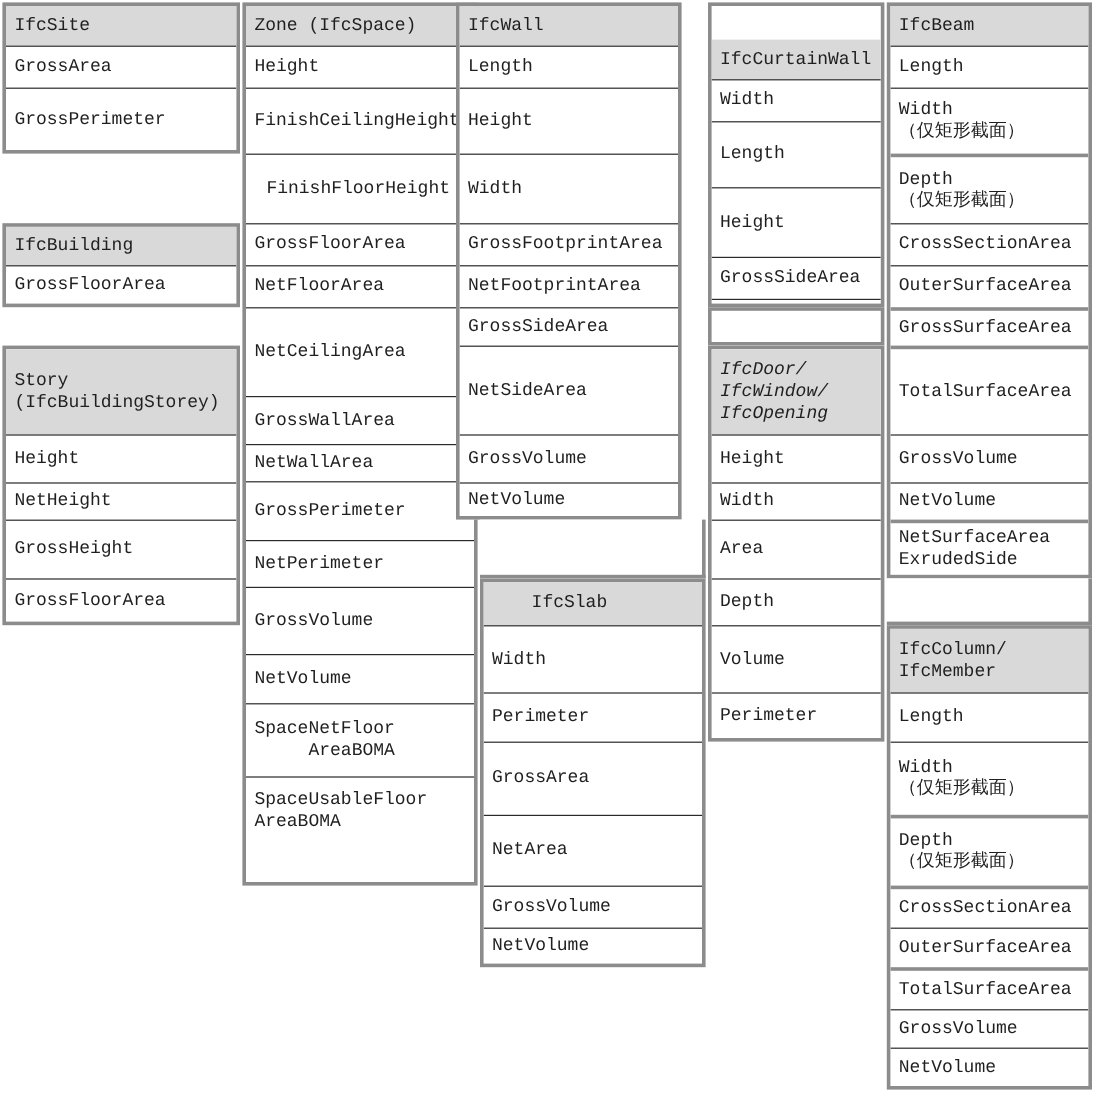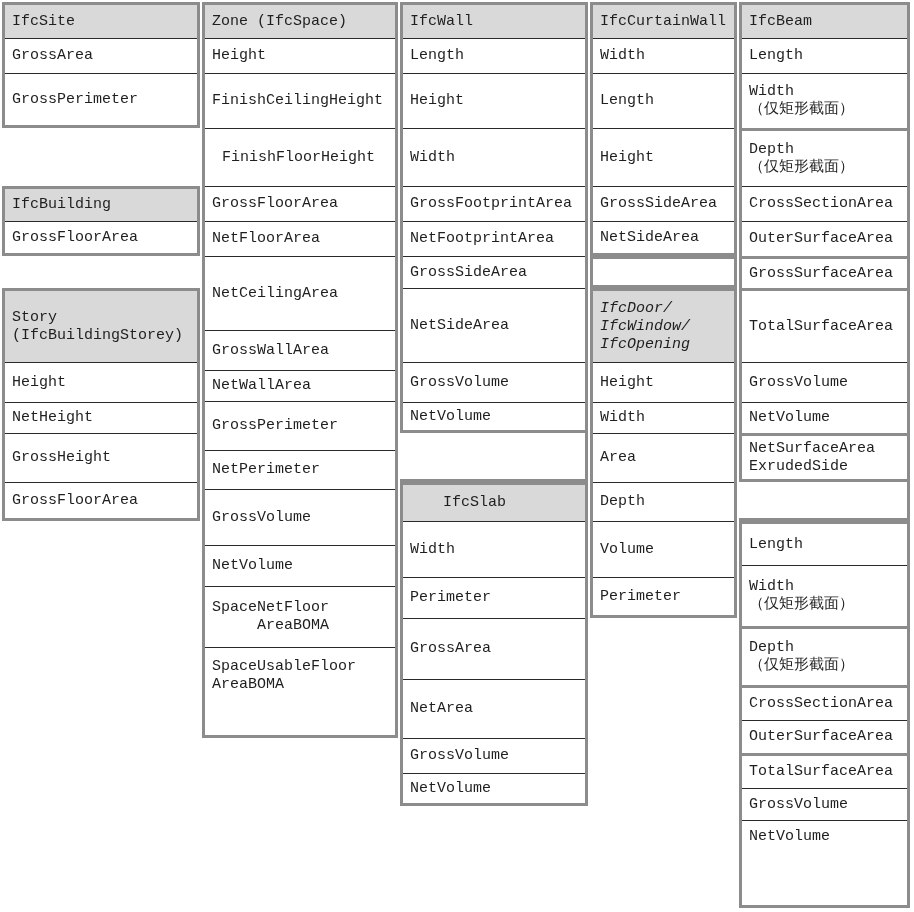--- a/index.html
+++ b/index.html
@@ -66,21 +66,21 @@
       <div class="cell" style="height: 31px;">NetWallArea</div>
       <div class="cell" style="height: 49px;">GrossPerimeter</div>
       <div class="cell" style="height: 39px;">NetPerimeter</div>
       <div class="cell" style="height: 56px;">GrossVolume</div>
       <div class="cell" style="height: 41px;">NetVolume</div>
       <div class="cell" style="height: 61px; text-align: right;">SpaceNetFloor
 AreaBOMA</div>
       <div class="cell" style="height: 56px;">SpaceUsableFloor
 AreaBOMA</div>
     </div>
-    <div class="subtable" style="left: 400px; top: 2px; width: 188px; height: 431px;">
+    <div class="subtable" style="left: 380px; top: 2px; width: 188px; height: 431px;">
       <div class="cell header" style="height: 33px;">IfcWall</div>
       <div class="cell" style="height: 35px;">Length</div>
       <div class="cell" style="height: 55px;">Height</div>
       <div class="cell" style="height: 58px;">Width</div>
       <div class="cell" style="height: 35px;">GrossFootprintArea</div>
       <div class="cell" style="height: 35px;">NetFootprintArea</div>
       <div class="cell" style="height: 32px;">GrossSideArea</div>
       <div class="cell" style="height: 74px;">NetSideArea</div>
       <div class="cell" style="height: 40px;">GrossVolume</div>
       <div class="cell" style="height: 28px;">NetVolume</div>
@@ -91,21 +91,21 @@
     <div class="subtable" style="left: 400px; top: 482px; width: 188px; height: 324px;">
       <div class="cell header" style="height: 36px; padding-left: 40px;">IfcSlab</div>
       <div class="cell" style="height: 56px;">Width</div>
       <div class="cell" style="height: 41px;">Perimeter</div>
       <div class="cell" style="height: 61px;">GrossArea</div>
       <div class="cell" style="height: 59px;">NetArea</div>
       <div class="cell" style="height: 35px;">GrossVolume</div>
       <div class="cell" style="height: 30px;">NetVolume</div>
     </div>
     <div class="subtable" style="left: 590px; top: 2px; width: 147px; height: 254px;">
-      <div class="cell header" style="height: 33px;">IfcCurtainWall</div>
+      <div class="cell header" style="height: 33px; margin-top: 28px;">IfcCurtainWall</div>
       <div class="cell" style="height: 35px;">Width</div>
       <div class="cell" style="height: 55px;">Length</div>
       <div class="cell" style="height: 58px;">Height</div>
       <div class="cell" style="height: 35px;">GrossSideArea</div>
       <div class="cell" style="height: 32px;">NetSideArea</div>
     </div>
     <div class="subtable spacer" style="left: 590px; top: 256px; width: 147px; height: 32px;">
       <div class="cell"></div>
     </div>
     <div class="subtable" style="left: 590px; top: 288px; width: 147px; height: 330px;">
@@ -132,20 +132,22 @@
       <div class="cell thick" style="height: 74px;">TotalSurfaceArea</div>
       <div class="cell" style="height: 40px;">GrossVolume</div>
       <div class="cell" style="height: 31px;">NetVolume</div>
       <div class="cell thick" style="height: 46px;">NetSurfaceArea
 ExrudedSide</div>
     </div>
     <div class="subtable spacer" style="left: 739px; top: 482px; width: 171px; height: 39px; border-left: none; border-top: none;">
       <div class="cell"></div>
     </div>
     <div class="subtable" style="left: 739px; top: 521px; width: 171px; height: 387px;">
+      <div class="cell header" style="height: 53px;">IfcColumn/
+IfcMember</div>
       <div class="cell" style="height: 41px;">Length</div>
       <div class="cell" style="height: 61px;">Width
 （仅矩形截面）</div>
       <div class="cell thick" style="height: 59px;">Depth
 （仅矩形截面）</div>
       <div class="cell thick" style="height: 35px;">CrossSectionArea</div>
       <div class="cell" style="height: 33px;">OuterSurfaceArea</div>
       <div class="cell thick" style="height: 35px;">TotalSurfaceArea</div>
       <div class="cell" style="height: 32px;">GrossVolume</div>
       <div class="cell" style="height: 32px;">NetVolume</div>

